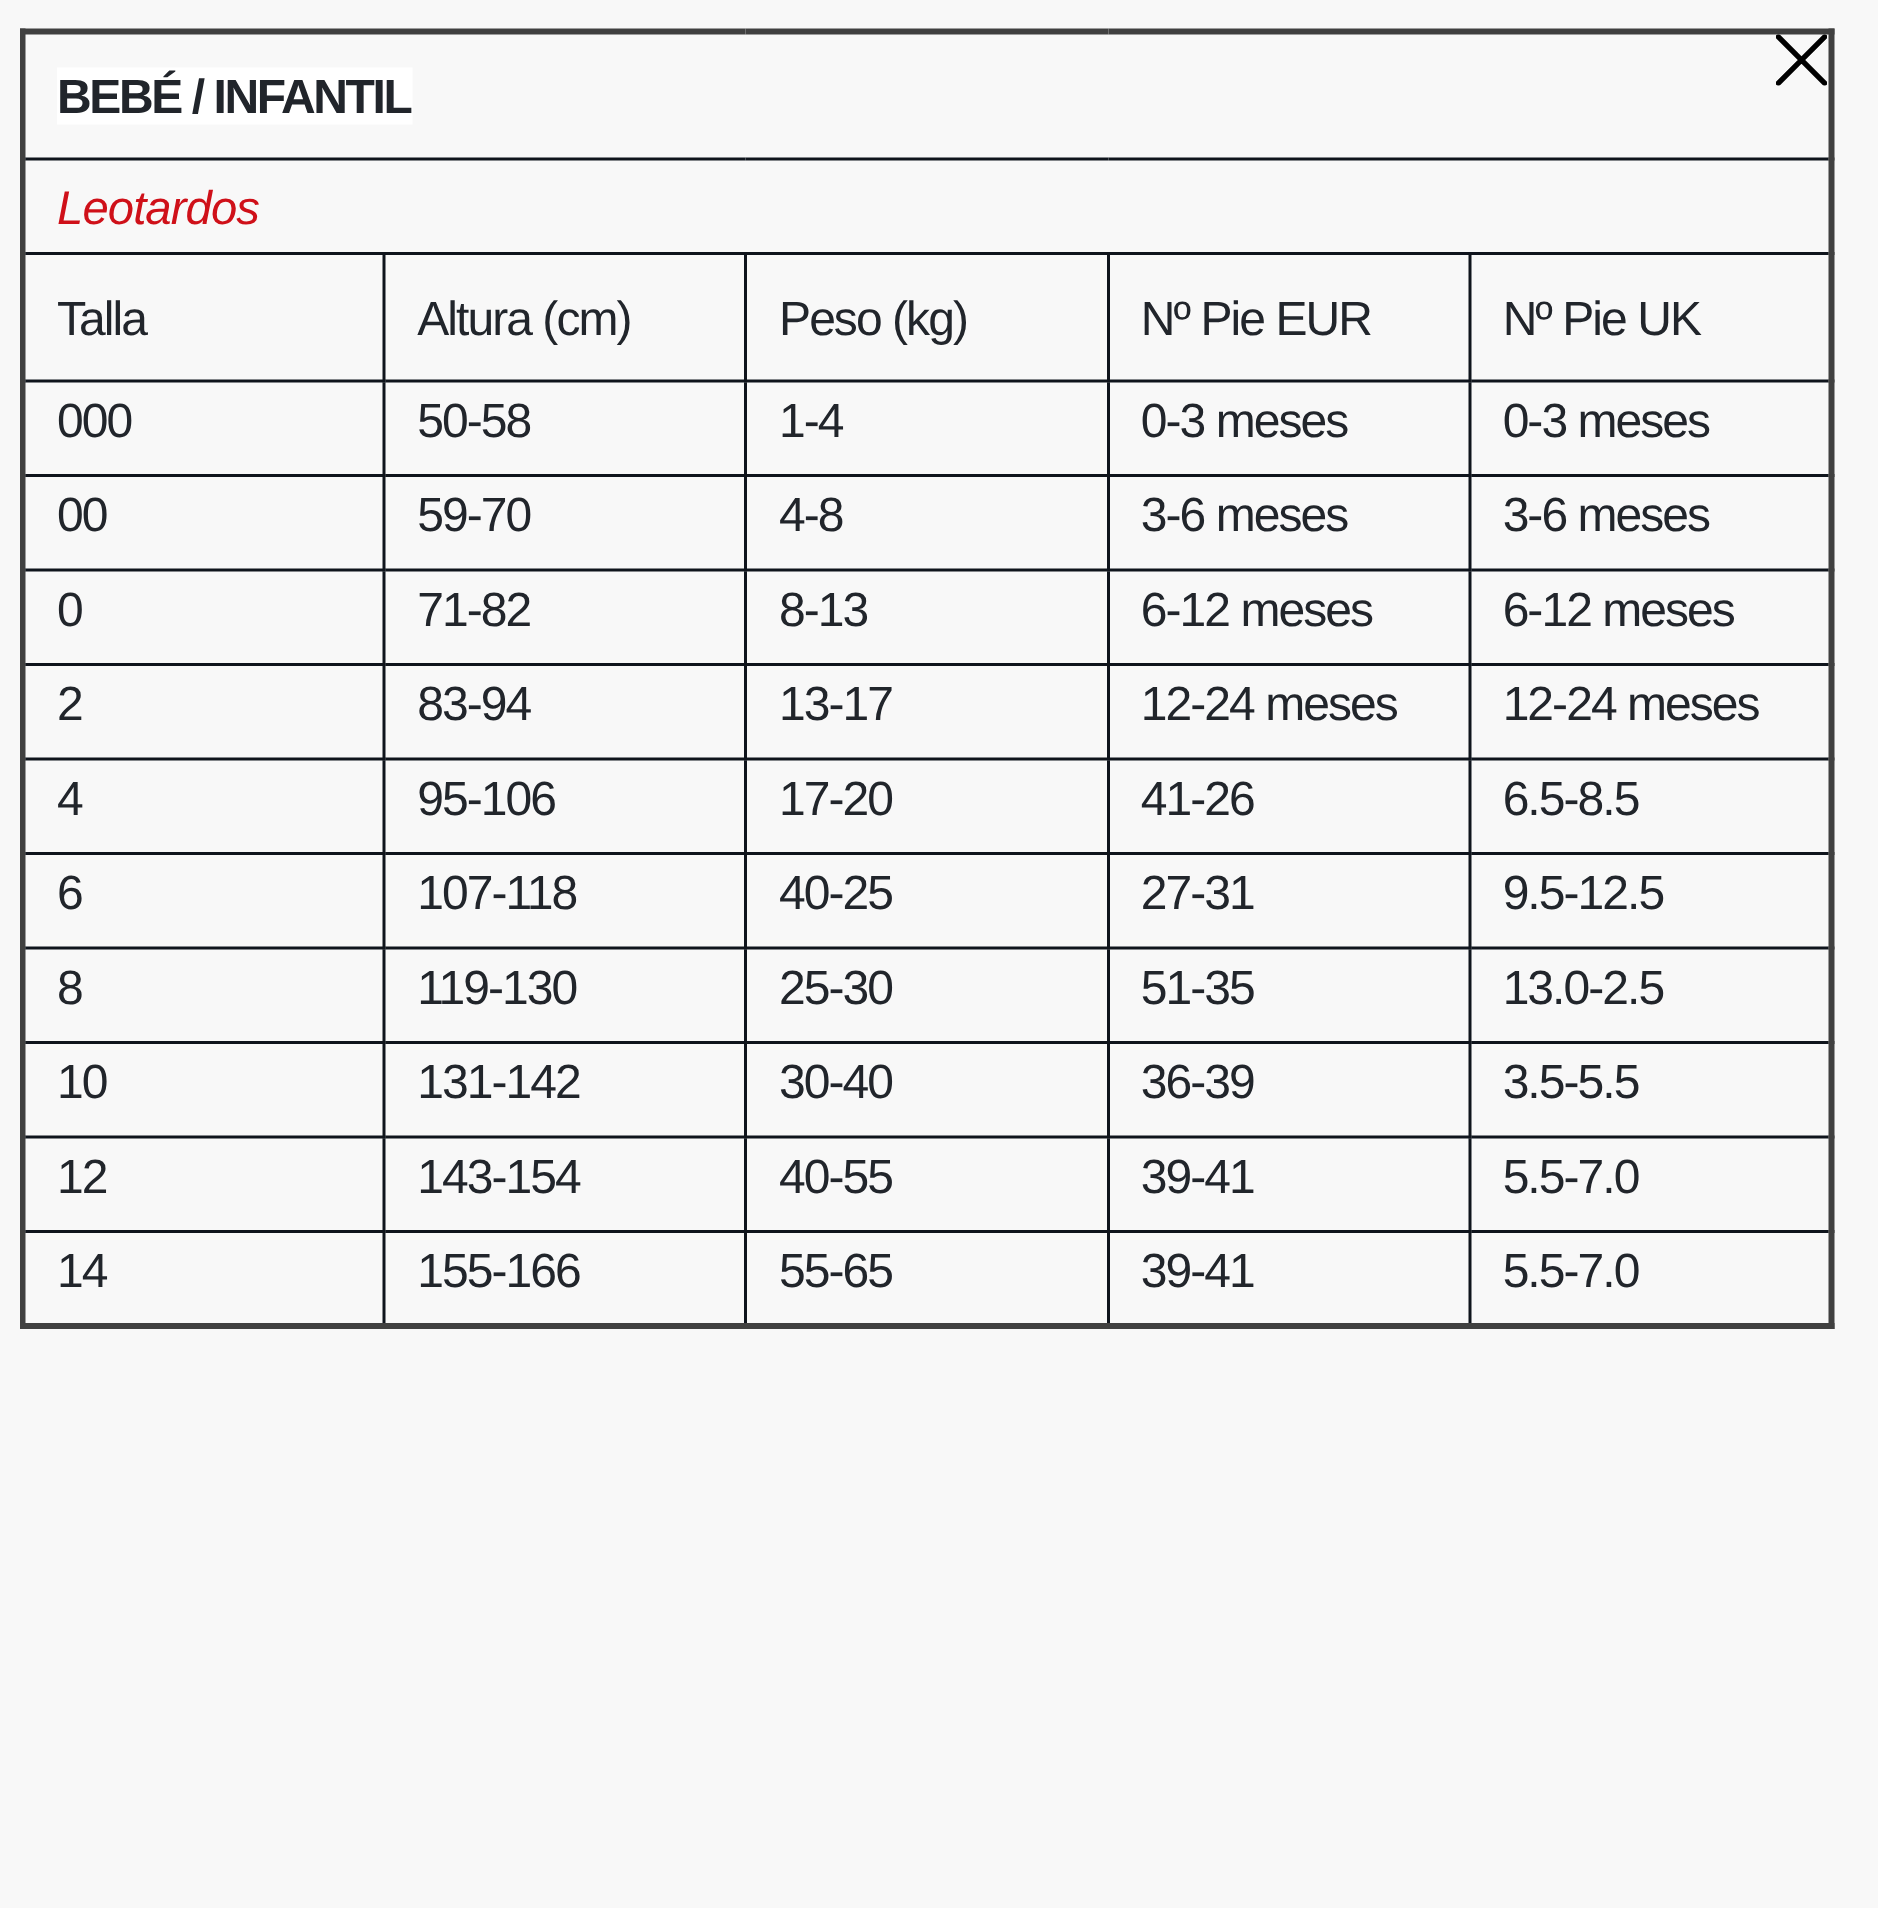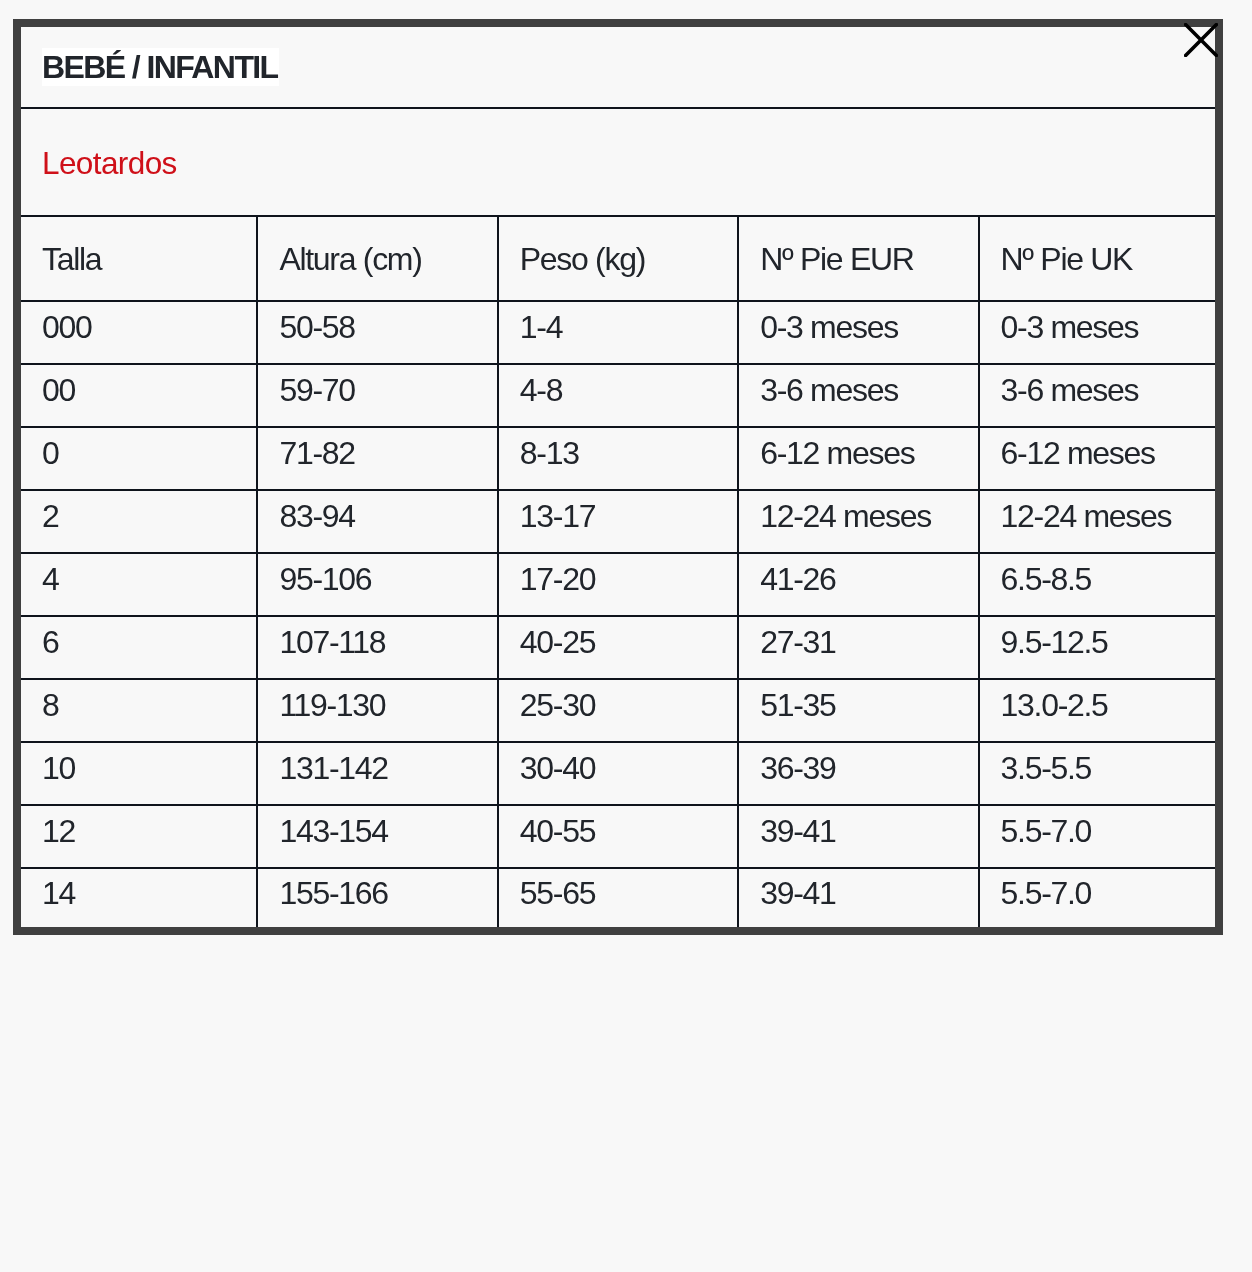--- a/index.html
+++ b/index.html
@@ -23,21 +23,21 @@
     top: 19px;
     width: 1210px;
     box-sizing: border-box;
     will-change: transform;
     transform: translateZ(0);
   }
   .size-table {
     width: 1210px;
     border-collapse: collapse;
     table-layout: fixed;
-    border: 8px solid #404040;
+    border: 4px solid #404040;
   }
   .size-table td, .size-table th {
     border: 2px solid #0f141c;
     box-sizing: border-box;
   }
   .size-table tr.title-row td {
     height: 85px;
     padding: 0 0 1px 21px;
     vertical-align: middle;
   }
@@ -45,23 +45,24 @@
     font-size: 32px;
     font-weight: bold;
     color: #21252b;
     background: #ffffff;
     letter-spacing: -1.6px;
     line-height: 38px;
     display: inline-block;
     padding: 0 1px 0 0;
   }
   .size-table tr.cat-row td {
-    height: 108px;
+    height: 63px;
     padding: 2px 0 0 21px;
     vertical-align: middle;
+    font-style: italic;
   }
   .cat-text {
     font-size: 31.5px;
     letter-spacing: -0.6px;
     color: #cf1019;
     font-weight: 400;
   }
   .size-table .head-row th {
     height: 85px;
     padding: 2px 0 0 21px;

